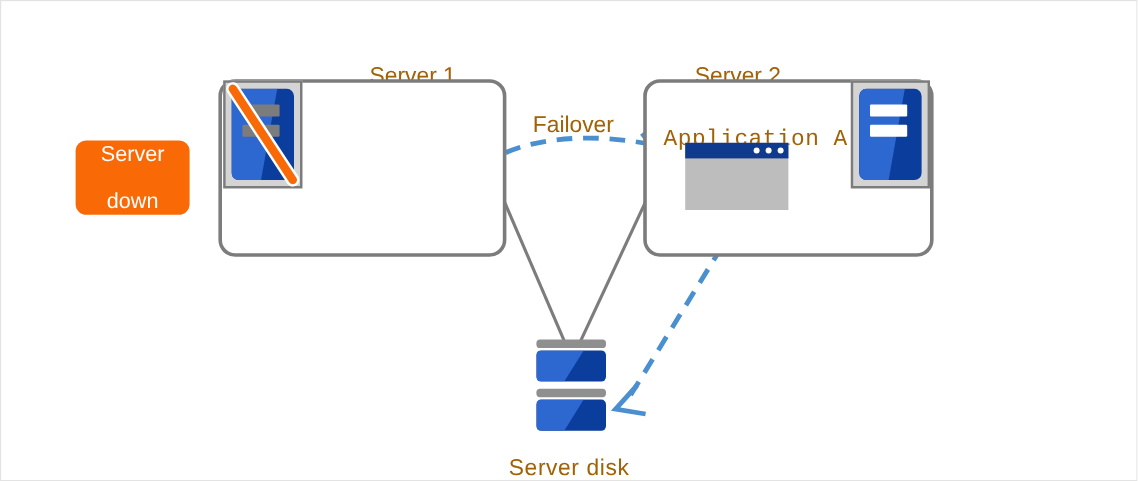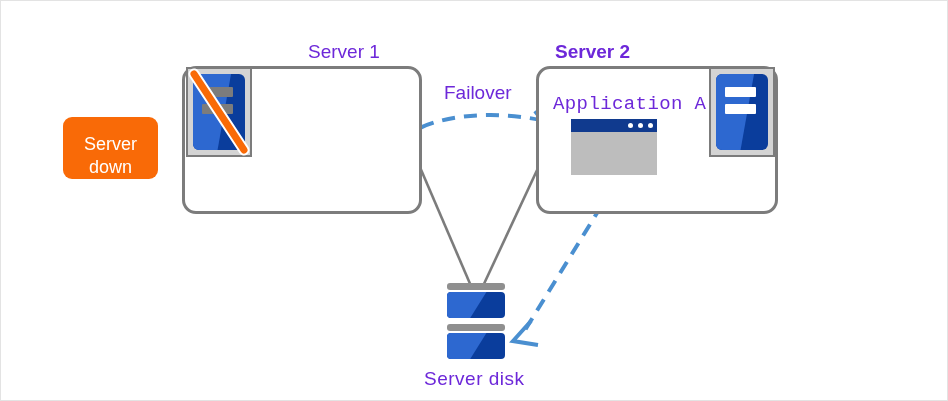--- a/index.html
+++ b/index.html
@@ -22,45 +22,46 @@
   }
   #vector-layer {
     position: absolute;
     left: 0;
     top: 0;
     width: 948px;
     height: 401px;
   }
   .lbl {
     position: absolute;
-    color: #6d28d9;
+    color: #a16207;
     font-family: "Liberation Sans", sans-serif;
     font-size: 19px;
     line-height: 23px;
     white-space: nowrap;
+    margin-top: 12px;
   }
   #server1-label { left: 307px; top: 39px; }
-  #server2-label { left: 554px; top: 39px; font-weight: bold; }
+  #server2-label { left: 578px; top: 39px; }
   #failover-label { left: 443px; top: 80px; }
   #appa-label { left: 552px; top: 92px; letter-spacing: 0.4px; font-family: Liberation Mono, monospace; }
   #shared-disk-label { left: 423px; top: 366px; letter-spacing: 0.5px; }
 
   
   #server-down-badge {
     position: absolute;
     left: 62px;
     top: 116px;
     width: 95px;
     height: 62px;
     background: #f96a07;
     border-radius: 9px;
     display: flex;
     flex-direction: column;
     align-items: center;
-    justify-content: flex-end;
+    justify-content: space-between;
     color: #ffffff;
     font-size: 18px;
     line-height: 23px;
     font-family: "Liberation Sans", sans-serif;
   }
   #server-down-badge span { display: block; }
 
   
   .server-box {
     position: absolute;

